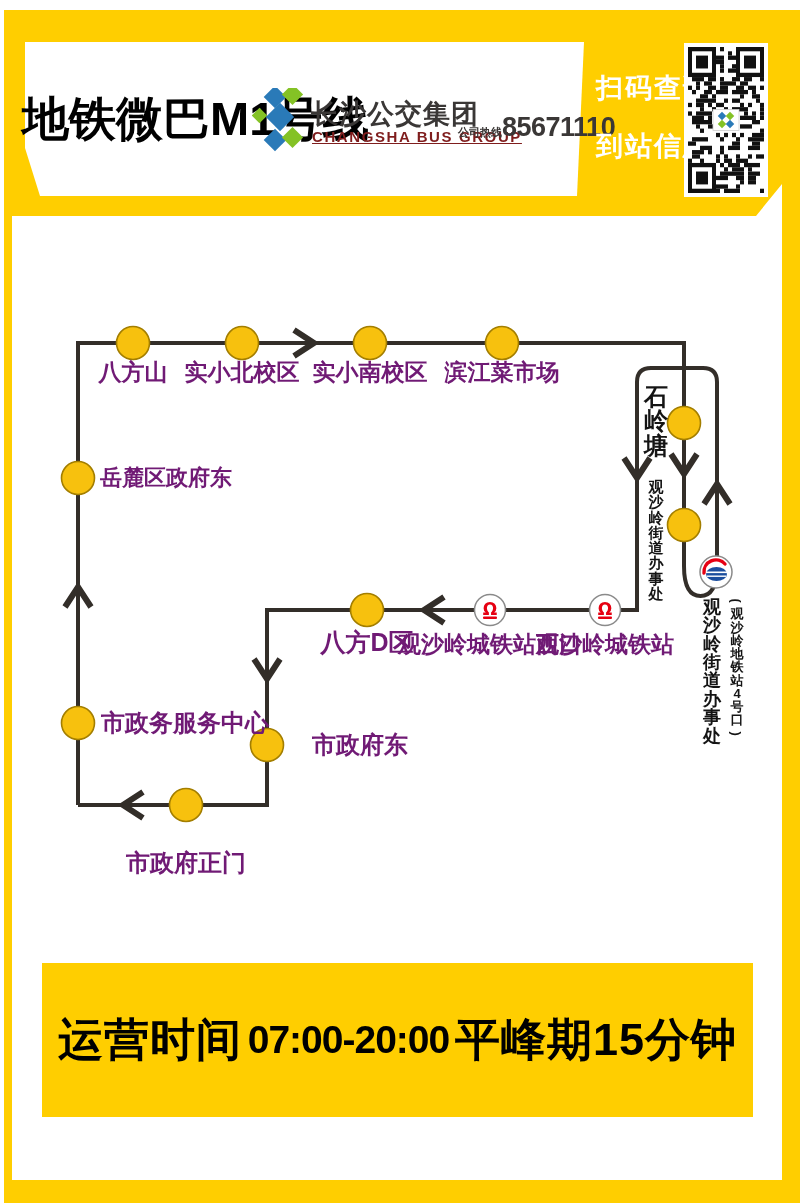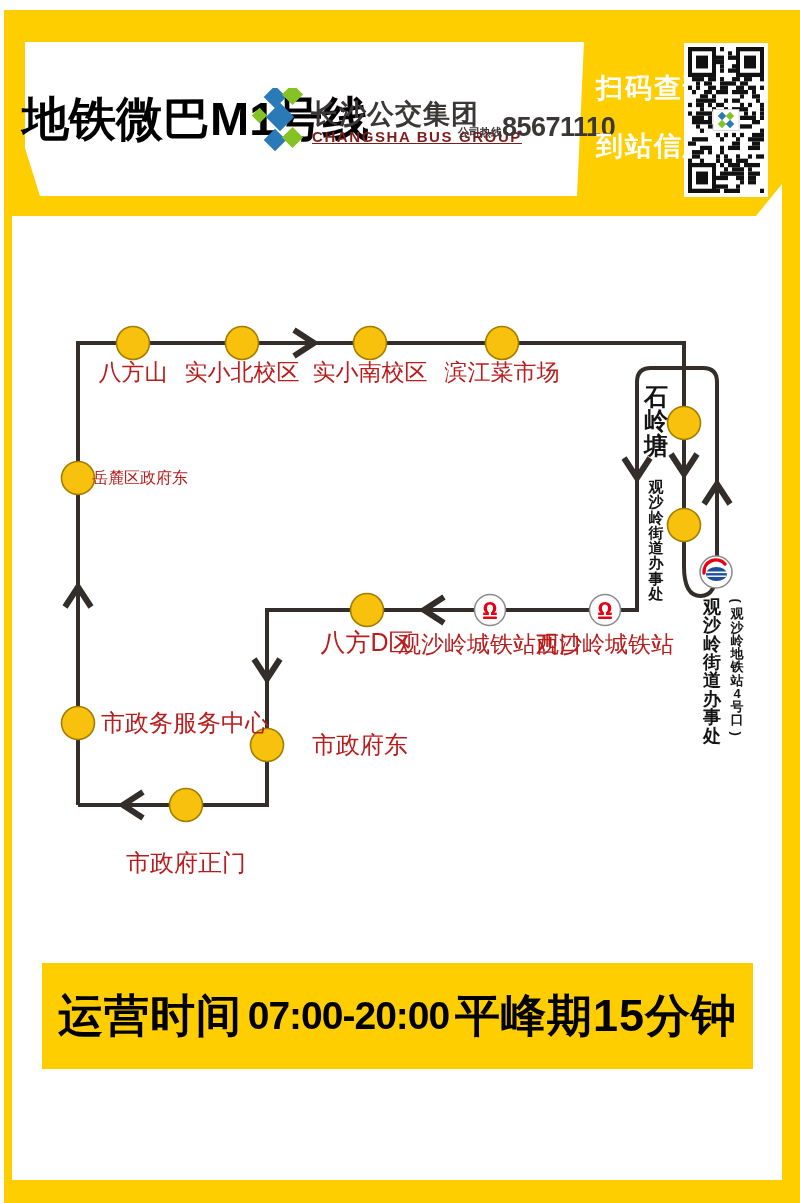--- a/index.html
+++ b/index.html
@@ -28,29 +28,29 @@
   .hotline-label{font-size:11px;font-weight:bold;color:#3a3736;vertical-align:baseline;}
   .hotline-number{font-size:27px;font-weight:700;color:#3a3736;letter-spacing:-0.5px;}
   
   .qr-caption1{left:596px;top:70px;}
   .qr-caption2{left:596px;top:128px;}
   .qr-caption1,.qr-caption2{font-size:27px;font-weight:900;color:#ffffff;letter-spacing:2px;white-space:nowrap;}
   .qr-box{left:684px;top:43px;}
   
   .map-layer{left:0;top:0;width:800px;height:1203px;}
   .map-layer svg{position:absolute;left:0;top:0;}
-  .st-label{position:absolute;color:#b91c1c;font-weight:400;white-space:nowrap;line-height:1.05;}
+  .st-label{position:absolute;color:#701a75;font-weight:700;white-space:nowrap;line-height:1.05;}
   .st-label.below{transform:translateX(-50%);}
   .st-label.right{transform:translateY(-50%);}
   .vcol{position:absolute;display:flex;flex-direction:column;align-items:center;transform:translateX(-50%);color:#141414;}
   .vcol span{display:block;text-align:center;}
   .vcol span.rot{transform:rotate(90deg);}
   
   .footer-band{
-    left:42px;top:963px;width:711px;height:106px;
+    left:42px;top:963px;width:711px;height:154px;
     display:flex;align-items:center;justify-content:space-between;
     padding:0 16px;box-sizing:border-box;color:#000;
   }
   .footer-label,.footer-peak,.footer-offpeak{font-size:45px;font-weight:900;letter-spacing:1px;white-space:nowrap;}
   .footer-hours{font-size:39px;font-weight:800;letter-spacing:-1px;white-space:nowrap;}
 </style>
 </head>
 <body>
 
 <div class="abs frame" style="background: rgb(255, 206, 0);"></div>
@@ -371,21 +371,21 @@
       <span>办</span>
       <span>事</span>
       <span>处</span>
     </div>
     <div class="st-label below" style="left: 605px; top: 632px; font-size: 23px;">观沙岭城铁站</div>
     <div class="st-label below" style="left: 490px; top: 632px; font-size: 23px;">观沙岭城铁站西口</div>
     <div class="st-label below" style="left: 367px; top: 629px; font-size: 25px;">八方D区</div>
     <div class="st-label right" style="left: 291px; top: 745px; font-size: 24px; margin-left: 21px;">市政府东</div>
     <div class="st-label below" style="left: 186px; top: 826px; font-size: 24px; margin-top: 24px;">市政府正门</div>
     <div class="st-label right" style="left: 101px; top: 723px; font-size: 24px;">市政务服务中心</div>
-    <div class="st-label right" style="left: 92px; top: 478px; font-size: 16px;">岳麓区政府东</div>
+    <div class="st-label right" style="left: 100px; top: 478px; font-size: 22px;">岳麓区政府东</div>
     <div class="vcol" style="left: 712px; top: 598px; font-size: 18px; font-weight: 900; line-height: 18.36px;">
       <span>观</span>
       <span>沙</span>
       <span>岭</span>
       <span>街</span>
       <span>道</span>
       <span>办</span>
       <span>事</span>
       <span>处</span>
     </div>

